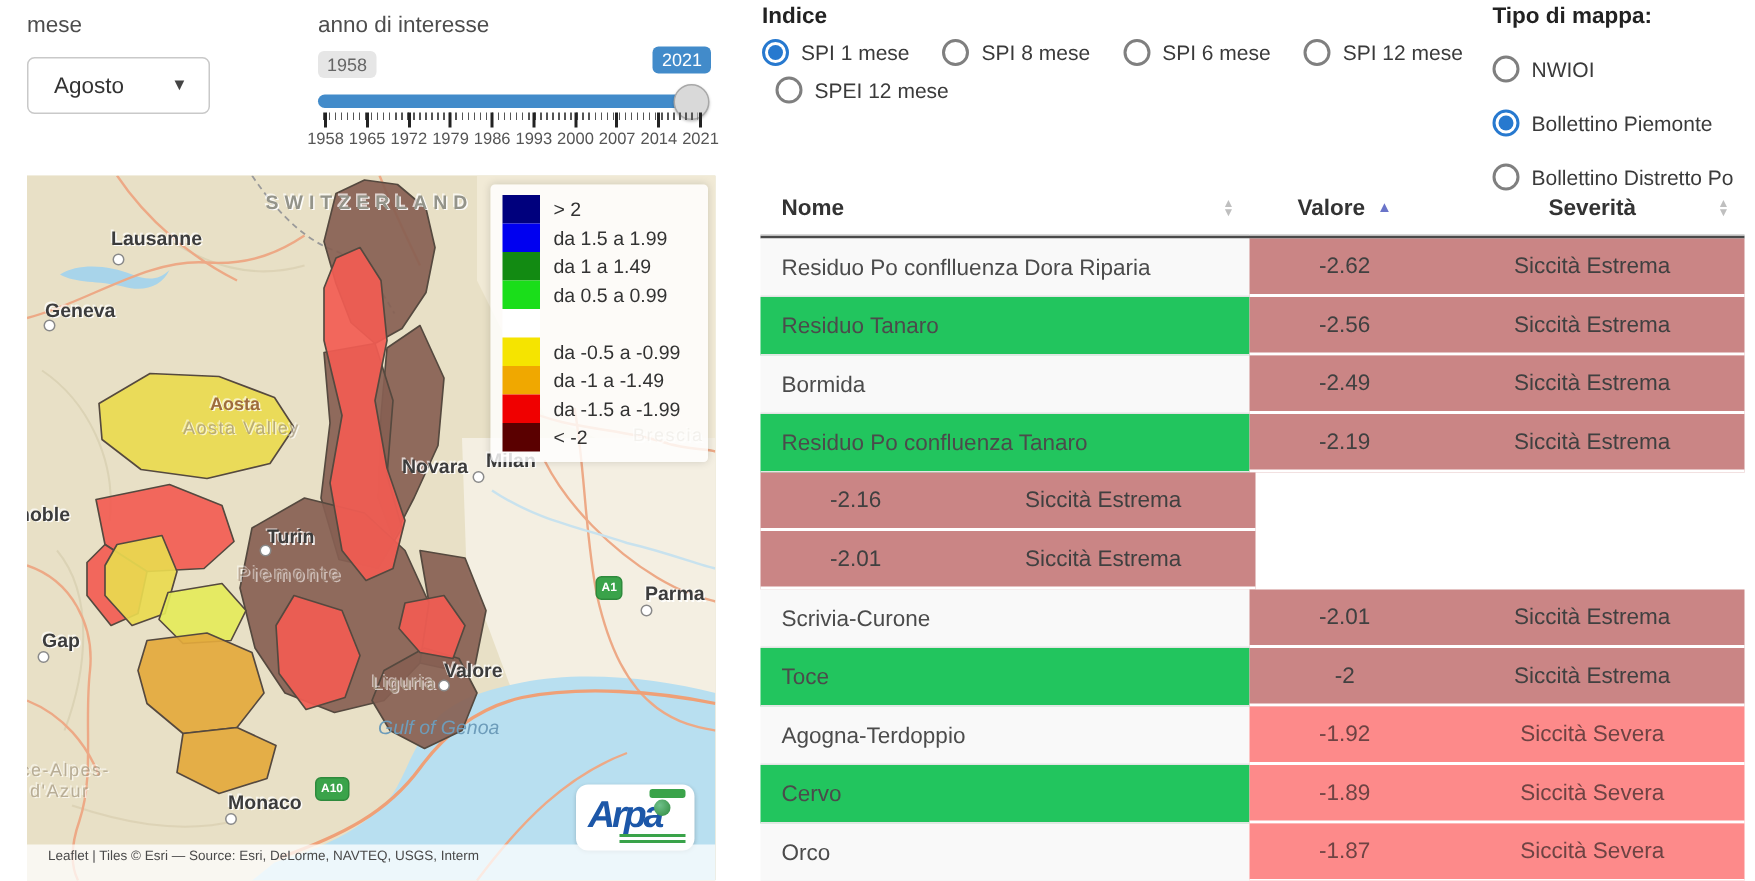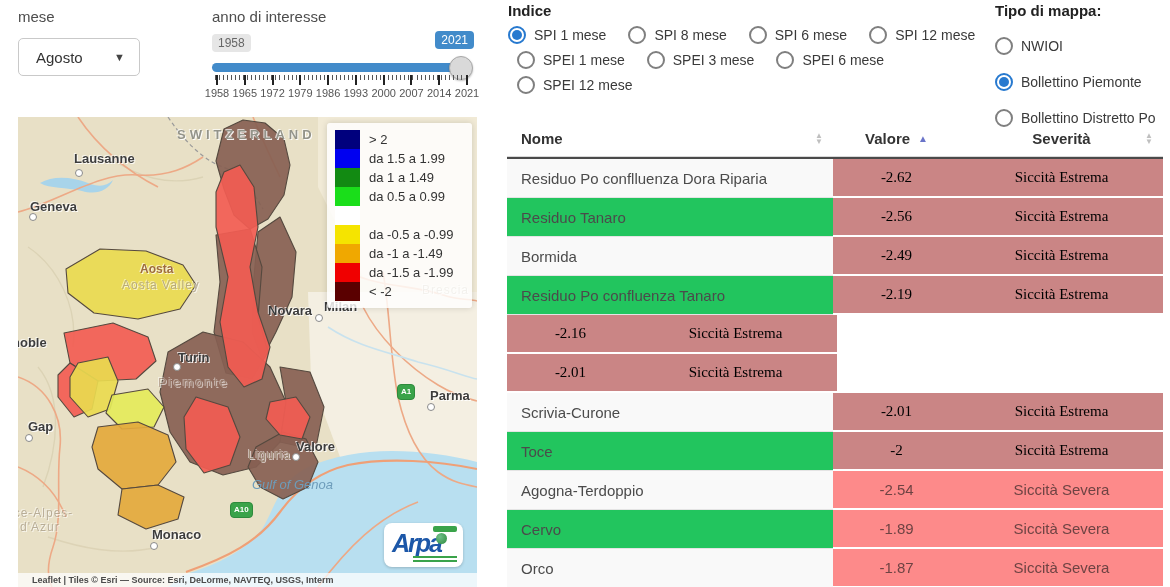--- a/index.html
+++ b/index.html
@@ -64,42 +64,42 @@
   #arpa-logo{position:absolute;left:366px;top:406px;width:79px;height:44px;background:#fff;border-radius:8px;
      z-index:4;box-shadow:0 1px 3px rgba(0,0,0,.2);}
   #arpa-logo .word{position:absolute;left:8px;top:6px;font-size:25px;font-weight:bold;font-style:italic;
      color:#1c57a8;letter-spacing:-2px;}
   #arpa-logo .globe{position:absolute;left:52px;top:10px;width:11px;height:11px;border-radius:50%;
      background:radial-gradient(circle at 35% 35%,#6fc08a,#2e8a3c);}
   #arpa-logo .banner{position:absolute;right:6px;top:3px;width:24px;height:6px;background:#3aa34a;border-radius:2px;}
   #arpa-logo .tagline{position:absolute;right:6px;bottom:5px;width:44px;height:6px;
      background:repeating-linear-gradient(#3aa34a 0,#3aa34a 2px,transparent 2px,transparent 4px);}
 
-  #attribution{position:absolute;left:0;bottom:0;width:100%;height:14px;z-index:6;
-     background:rgba(255,255,255,.75);overflow:hidden;font-weight:bold;}
+  #attribution{position:absolute;left:0;bottom:0;width:100%;height:24px;z-index:6;
+     background:rgba(255,255,255,.75);overflow:hidden;}
   #attribution span{display:block;font-size:9px;color:#4a4a4a;line-height:15px;padding-left:14px;white-space:nowrap;}
 
   
   #drought-table{left:507px;top:121px;width:656px;}
   #thead{display:flex;height:36px;border-bottom:2px solid #4a4a4a;}
   .th{display:flex;align-items:center;font-size:15px;font-weight:bold;color:#333;
       border-bottom:1px solid #d8d8d8;box-sizing:border-box;position:relative;cursor:pointer;}
   .th-nome{width:326px;padding-left:14px;}
   .th-valore{width:127px;justify-content:center;}
   .th-severita{width:203px;justify-content:center;}
   .sort-both{position:absolute;right:10px;top:50%;transform:translateY(-50%);display:flex;flex-direction:column;
       color:#bfbfbf;font-size:8px;line-height:6px;}
   .sort-asc{color:#6a74c9;font-size:10px;margin-left:8px;}
   .trow{display:flex;height:39px;box-sizing:border-box;}
   .td{display:flex;align-items:center;box-sizing:border-box;font-size:15px;}
   .td-name{width:326px;padding-left:14px;color:#4b4b4b;border-bottom:1px solid #e4e4e4;background:#22c55e;}
   .trow:nth-child(odd) .td-name{background:#f9f9f9;}
   .td-val{width:127px;justify-content:center;border-bottom:2px solid #fff;}
   .td-sev{width:203px;justify-content:center;border-bottom:2px solid #fff;}
-  .lvl-estrema .td-val,.lvl-estrema .td-sev{background:#ca8585;color:#000000;font-family:Liberation Serif, serif;}
+  .lvl-estrema .td-val,.lvl-estrema .td-sev{background:#ca8585;color:#404040;}
   .lvl-severa  .td-val,.lvl-severa  .td-sev{background:#fd8a8a;color:#6e4343;}
 </style>
 </head>
 <body>
 
 <div class="abs flabel" id="mese-label">mese</div>
 <div class="abs" id="month-select">
   <span>Agosto</span>
   <span class="caret">▼</span>
 </div>
@@ -150,34 +150,20 @@
           <span>SPI 6 mese</span>
         </label>
         <label class="radio-opt">
           <span class="radio"></span>
           <span>SPI 12 mese</span>
         </label>
       </div>
       <div class="radio-row indent">
         <label class="radio-opt">
           <span class="radio"></span>
-          <span>SPEI 1 mese</span>
-        </label>
-        <label class="radio-opt">
-          <span class="radio"></span>
-          <span>SPEI 3 mese</span>
-        </label>
-        <label class="radio-opt">
-          <span class="radio"></span>
-          <span>SPEI 6 mese</span>
-        </label>
-      </div>
-      <div class="radio-row indent">
-        <label class="radio-opt">
-          <span class="radio"></span>
           <span>SPEI 12 mese</span>
         </label>
       </div>
     </div>
 </div>
 
 <div class="abs" id="tipo-group">
   <div class="group-title">Tipo di mappa:</div>
   <div id="tipo-rows">
       <div class="radio-row">
@@ -282,21 +268,21 @@
       <div class="mapdot" style="left: 11px; top: 96px;"></div>
       <div class="mapdot" style="left: 297px; top: 197px;"></div>
       <div class="mapdot" style="left: 155px; top: 246px;"></div>
       <div class="mapdot" style="left: 409px; top: 286px;"></div>
       <div class="mapdot" style="left: 274px; top: 336px;"></div>
       <div class="mapdot" style="left: 132px; top: 425px;"></div>
       <div class="mapdot" style="left: 7px; top: 317px;"></div>
     </div>
   <div id="map-shields">
       <div class="shield" style="left: 379px; top: 267px;">A1</div>
-      <div class="shield" style="left: 192px; top: 385px; margin-left: 20px;">A10</div>
+      <div class="shield" style="left: 192px; top: 401px;">A10</div>
     </div>
 
   <div id="legend">
       <div class="legrow">
         <span class="legswatch" style="background: rgb(0, 0, 125);"></span>
         <span class="leglabel">&gt; 2</span>
       </div>
       <div class="legrow">
         <span class="legswatch" style="background: rgb(0, 0, 240);"></span>
         <span class="leglabel">da 1.5 a 1.99</span>
@@ -398,21 +384,21 @@
         <div class="td td-val">-2.01</div>
         <div class="td td-sev">Siccità Estrema</div>
       </div>
       <div class="trow lvl-estrema">
         <div class="td td-name">Toce</div>
         <div class="td td-val">-2</div>
         <div class="td td-sev">Siccità Estrema</div>
       </div>
       <div class="trow lvl-severa">
         <div class="td td-name">Agogna-Terdoppio</div>
-        <div class="td td-val">-2.54</div>
+        <div class="td td-val">-1.92</div>
         <div class="td td-sev">Siccità Severa</div>
       </div>
       <div class="trow lvl-severa">
         <div class="td td-name">Cervo</div>
         <div class="td td-val">-1.89</div>
         <div class="td td-sev">Siccità Severa</div>
       </div>
       <div class="trow lvl-severa">
         <div class="td td-name">Orco</div>
         <div class="td td-val">-1.87</div>

